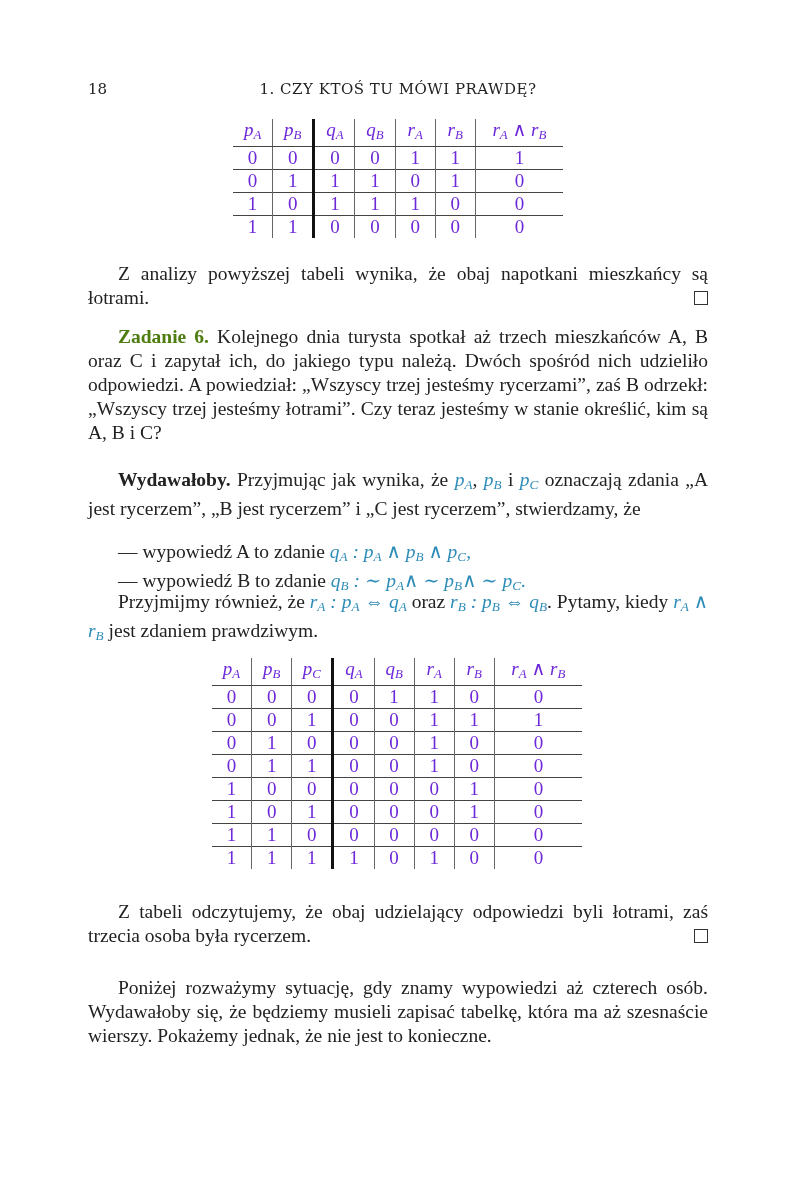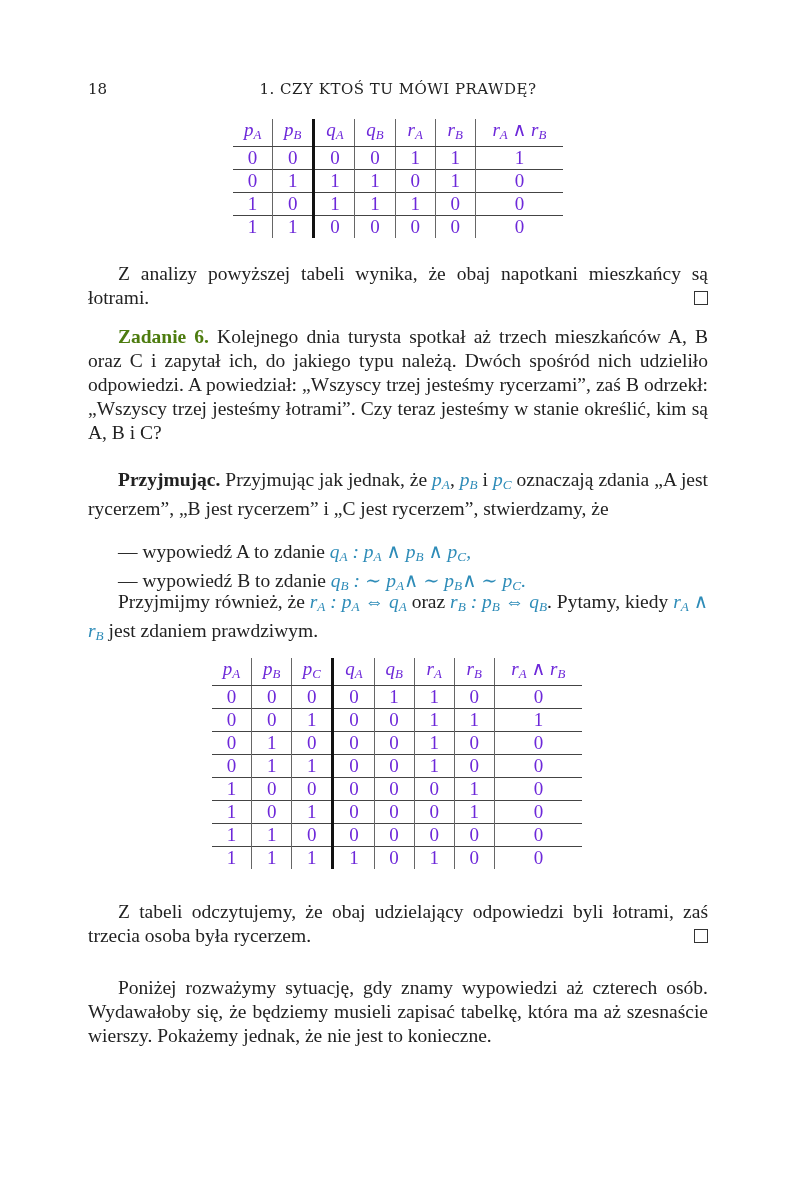--- a/index.html
+++ b/index.html
@@ -94,21 +94,21 @@
   <div class="para indent" style="top:262px;">
     <span>Z analizy powyższej tabeli wynika, że obaj napotkani mieszkańcy są łotrami.</span>
     <span class="qed"></span>
   </div>
 
   <div class="para indent" style="top:325px;">
     <span class="bold-green">Zadanie 6.</span><span> Kolejnego dnia turysta spotkał aż trzech mieszkańców A, B oraz C i zapytał ich, do jakiego typu należą. Dwóch spośród nich udzieliło odpowiedzi. A powiedział: „Wszyscy trzej jesteśmy rycerzami”, zaś B odrzekł: „Wszyscy trzej jesteśmy łotrami”. Czy teraz jesteśmy w stanie określić, kim są A, B i C?</span>
   </div>
 
   <div class="para indent" style="top:468px;">
-    <span class="bold">Przyjmując.</span><span> Przyjmując jak jednak, że </span><span class="math">p<span class="sub">A</span></span><span>, </span><span class="math">p<span class="sub">B</span></span><span> i </span><span class="math">p<span class="sub">C</span></span><span> oznaczają zdania „A jest rycerzem”, „B jest rycerzem” i „C jest rycerzem”, stwierdzamy, że</span>
+    <span class="bold">Wydawałoby.</span><span> Przyjmując jak wynika, że </span><span class="math">p<span class="sub">A</span></span><span>, </span><span class="math">p<span class="sub">B</span></span><span> i </span><span class="math">p<span class="sub">C</span></span><span> oznaczają zdania „A jest rycerzem”, „B jest rycerzem” i „C jest rycerzem”, stwierdzamy, że</span>
   </div>
 
   <div class="para" style="top:540px;">
     <div class="dash-line">
       <span>— wypowiedź A to zdanie </span><span class="math">q<span class="sub">A</span><span class="mathn"> : </span> p<span class="sub">A</span><span class="mathn"> ∧ </span>p<span class="sub">B</span><span class="mathn"> ∧ </span>p<span class="sub">C</span><span class="mathn">,</span></span>
     </div>
     <div class="dash-line">
       <span>— wypowiedź B to zdanie </span><span class="math">q<span class="sub">B</span><span class="mathn"> : ∼ </span>p<span class="sub">A</span><span class="mathn">∧ ∼ </span>p<span class="sub">B</span><span class="mathn">∧ ∼ </span>p<span class="sub">C</span><span class="mathn">.</span></span>
     </div>
   </div>

